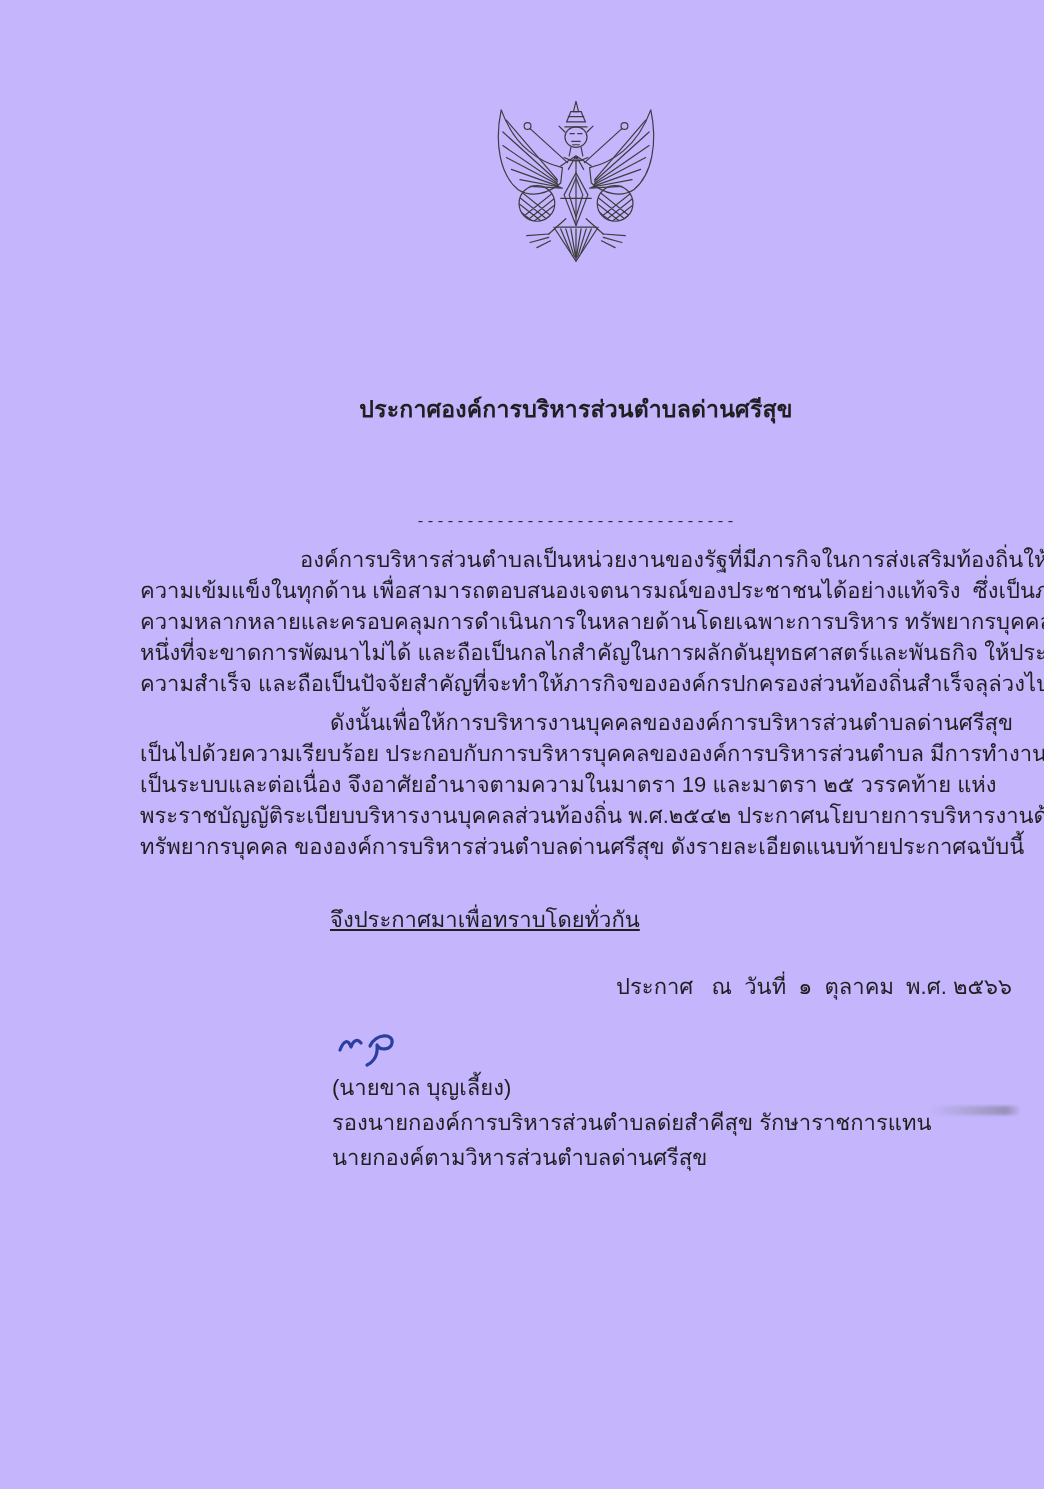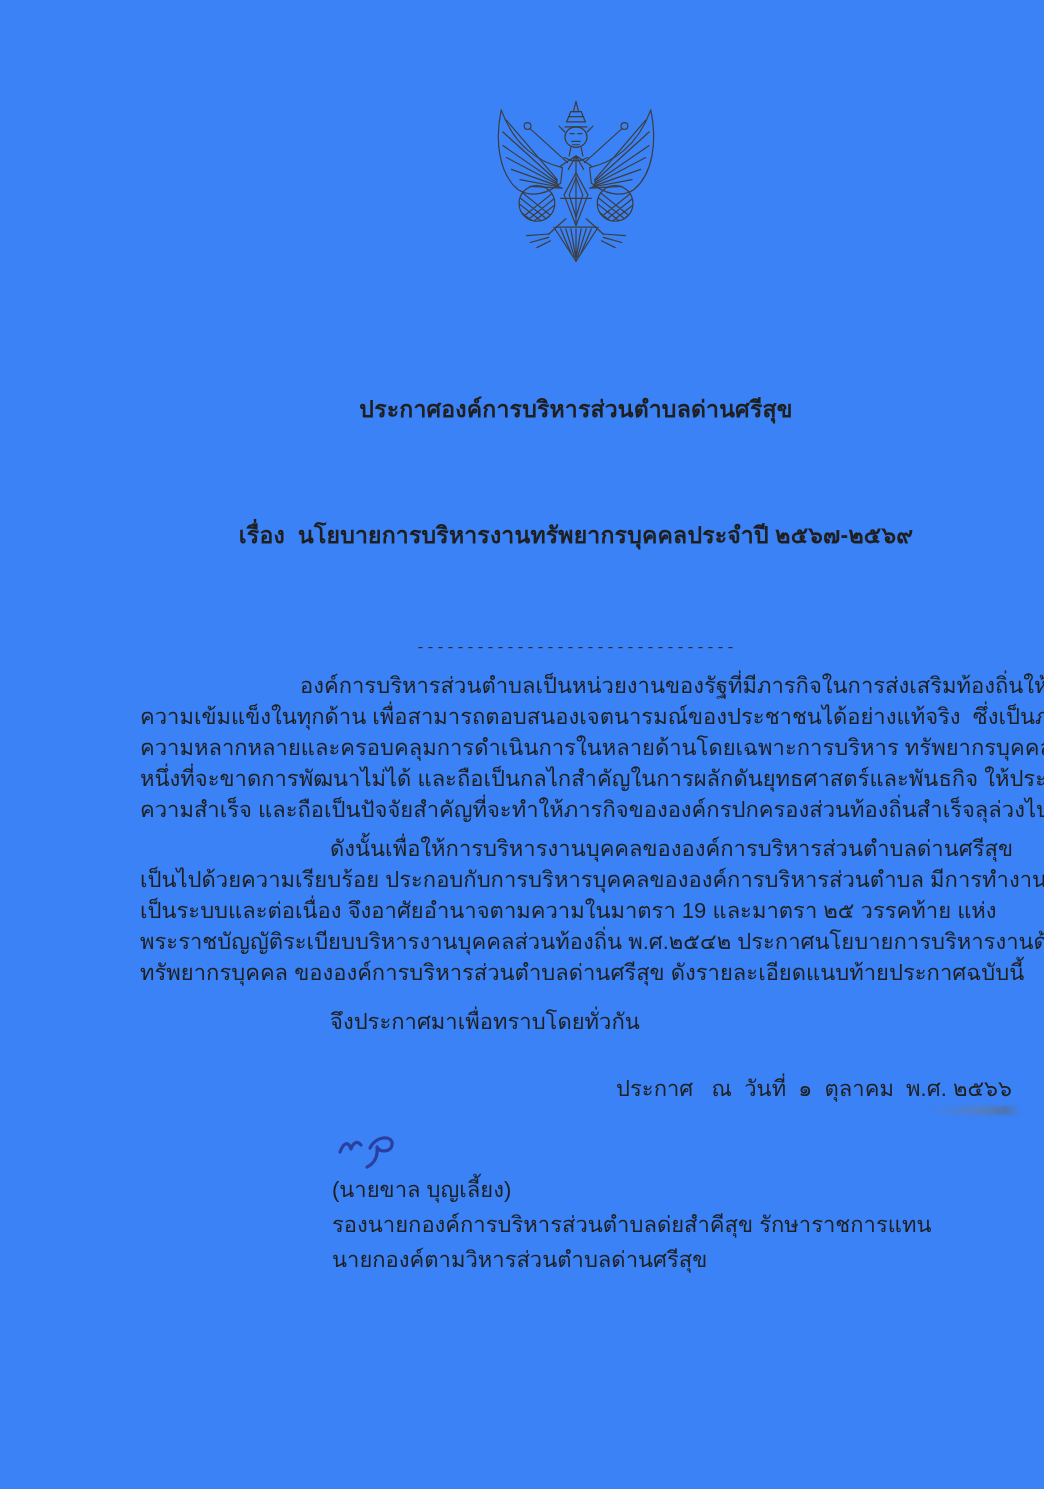--- a/index.html
+++ b/index.html
@@ -1,21 +1,21 @@
 <!DOCTYPE html>
 <html lang="th"><head>
 <meta charset="utf-8">
 <style>
   html, body { margin: 0; padding: 0; background: #e8e8e8; }
   .page {
     position: relative;
     width: 1044px;
     height: 1489px;
     margin: 0 auto;
-    background: #3b82f6;
+    background: #c4b5fd;
     font-family: "Liberation Sans", sans-serif;
     color: #1f1f1f;
     overflow: hidden;
   }
   .content {
     position: absolute;
     left: 140px;
     top: 0;
     width: 872px;
   }
@@ -48,24 +48,25 @@
     font-size: 22px;
     line-height: 31px;
   }
   .para .line {
     white-space: pre;
   }
   .indent-160 { padding-left: 160px; }
   .indent-190 { padding-left: 190px; }
   .p2 { margin-top: 8px; }
   .closing-line {
-    margin-top: 16px;
+    margin-top: 40px;
     padding-left: 190px;
     font-size: 22px;
     white-space: pre;
+    text-decoration: underline;
   }
   .date-line {
     margin-top: 32px;
     text-align: right;
     padding-left: 16px;
     font-size: 22px;
     white-space: pre-wrap;
   }
   .signature-block {
     position: relative;
@@ -152,21 +153,20 @@
         <path d="M92,154 L104,182 M98,154 L108,187 M104,154 L110,190 M110,154 V192 M116,154 L110,190 M122,154 L112,187 M128,154 L116,182"></path>
 
         <path d="M98,142 L78,160 M122,142 L142,160"></path>
         <path d="M78,160 l-26,2 M78,164 l-22,6 M80,168 l-16,8"></path>
         <path d="M142,160 l26,2 M142,164 l22,6 M140,168 l16,8"></path>
       </svg>
     </div>
 
     <div class="title-block">
       <div>ประกาศองค์การบริหารส่วนตำบลด่านศรีสุข</div>
-      <div>เรื่อง  นโยบายการบริหารงานทรัพยากรบุคคลประจำปี ๒๕๖๗-๒๕๖๙</div>
     </div>
     <div class="divider">--------------------------------</div>
 
     <div class="para p1">
       <div class="line indent-160">องค์การบริหารส่วนตำบลเป็นหน่วยงานของรัฐที่มีภารกิจในการส่งเสริมท้องถิ่นให้มี</div>
       <div class="line">ความเข้มแข็งในทุกด้าน เพื่อสามารถตอบสนองเจตนารมณ์ของประชาชนได้อย่างแท้จริง  ซึ่งเป็นภารกิจที่มี</div>
       <div class="line">ความหลากหลายและครอบคลุมการดำเนินการในหลายด้านโดยเฉพาะการบริหาร ทรัพยากรบุคคล เป็นมิติอีก</div>
       <div class="line">หนึ่งที่จะขาดการพัฒนาไม่ได้ และถือเป็นกลไกสำคัญในการผลักดันยุทธศาสตร์และพันธกิจ ให้ประสบ</div>
       <div class="line">ความสำเร็จ และถือเป็นปัจจัยสำคัญที่จะทำให้ภารกิจขององค์กรปกครองส่วนท้องถิ่นสำเร็จลุล่วงไปได้ด้วยดี</div>
     </div>

